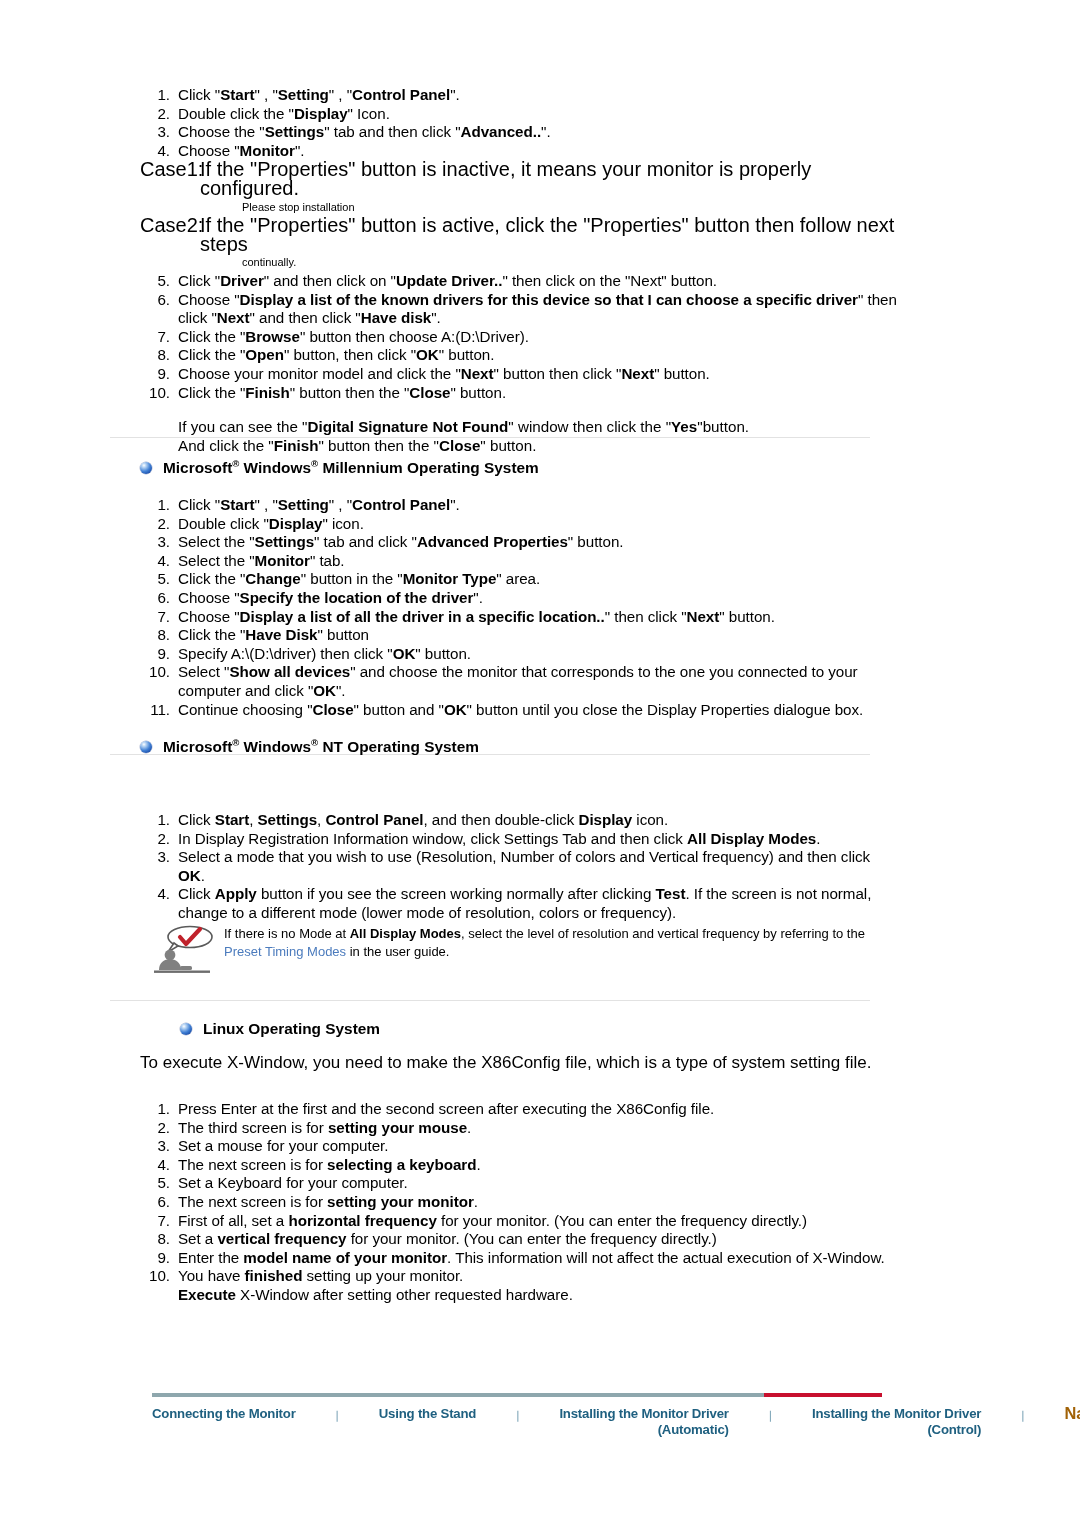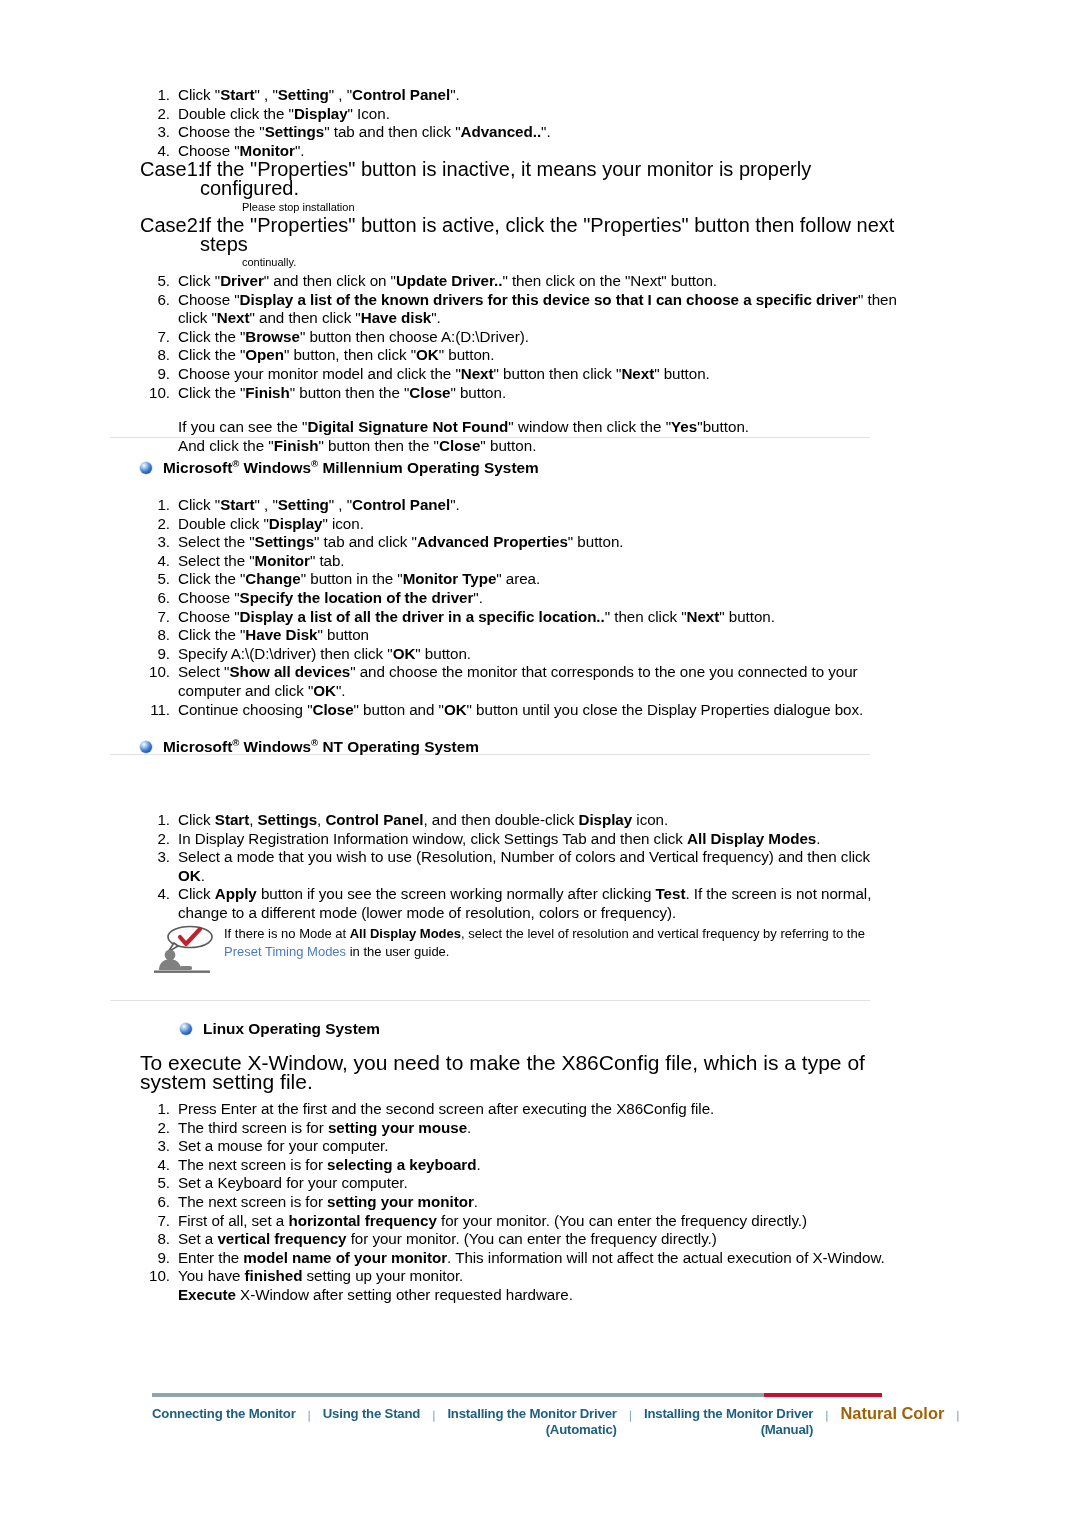--- a/index.html
+++ b/index.html
@@ -107,21 +107,21 @@
   .section-title sup {
     font-size: 9.6px;
     vertical-align: super;
     line-height: 0;
   }
 
   
   .para {
     position: absolute;
     left: 140px;
-    font-size: 21px;
+    font-size: 17px;
     line-height: 18.6px;
   }
 
   
   .tip-row {
     position: relative;
     min-height: 46px;
     padding-left: 84px;
     font-size: 13px;
     line-height: 18.6px;
@@ -153,20 +153,21 @@
     right: 0;
     top: 0;
     height: 4px;
     width: 118px;
     background: #c8102e;
   }
   .footer-nav {
     display: flex;
     align-items: flex-start;
     margin-top: 9px;
+    gap: 28px;
   }
   .fnav-item {
     color: #1f6080;
     font-size: 13.2px;
     line-height: 15.5px;
     font-weight: bold;
     text-align: center;
     white-space: nowrap;
     letter-spacing: -0.2px;
   }
@@ -304,21 +305,21 @@
           <div>Using the Stand</div>
         </div>
         <span class="fsep">❘</span>
         <div class="fnav-item two-line">
           <div>Installing the Monitor Driver</div>
           <div>(Automatic)</div>
         </div>
         <span class="fsep">❘</span>
         <div class="fnav-item two-line">
           <div>Installing the Monitor Driver</div>
-          <div>(Manual)</div>
+          <div>(Control)</div>
         </div>
         <span class="fsep">❘</span>
         <div class="fnav-item accent">
           <div>Natural Color</div>
         </div>
         <span class="fsep">❘</span>
       </div>
   </div>
 
 </div>

